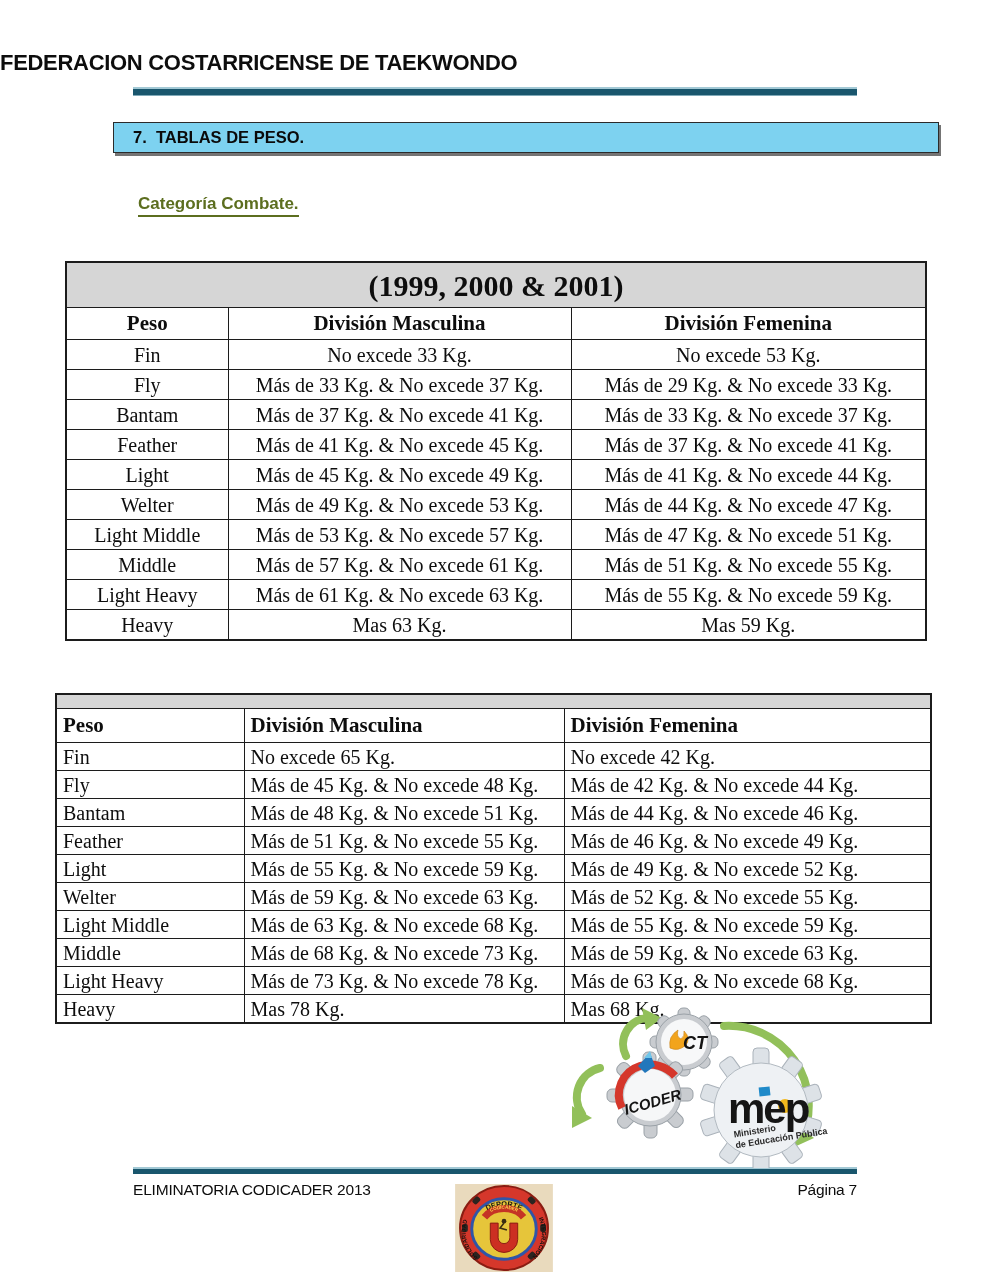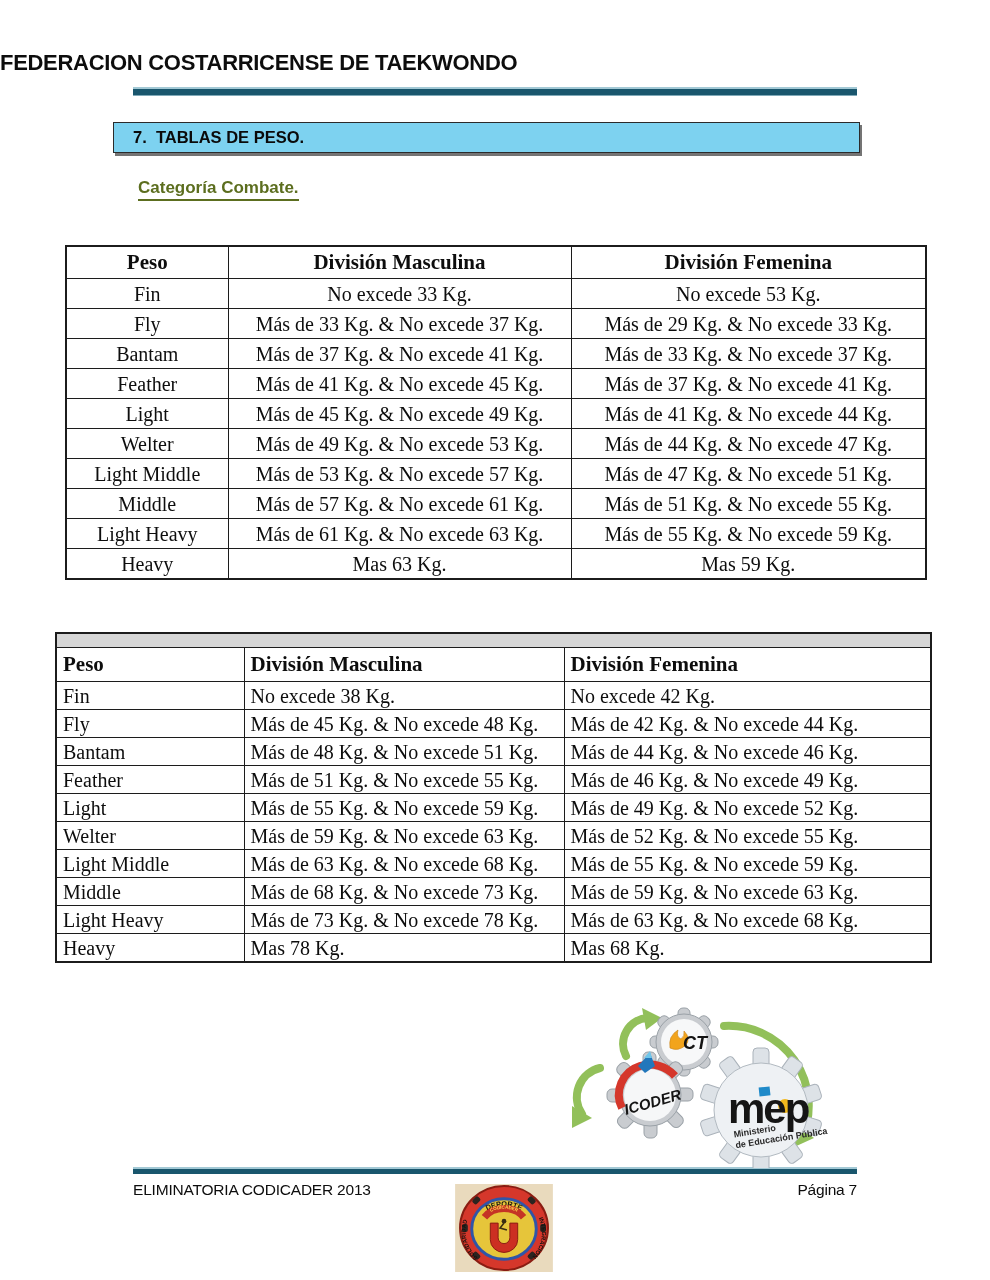--- a/index.html
+++ b/index.html
@@ -10,21 +10,21 @@
   
   .doc-title{
     padding-top:50px;text-align:left;font-size:22px;font-weight:bold;
     letter-spacing:-0.3px;color:#0d0d0d;
   }
   .rule{
     width:724px;margin:11px auto 0 133px;height:6px;background:#19566d;
     border-top:2px solid #a3c9d5;border-bottom:1px solid #7fa9b8;
   }
   .section-banner{
-    margin:26px 0 0 113px;width:747px;box-sizing:border-box;
+    margin:26px 0 16px 113px;width:826px;box-sizing:border-box;
     background:#7dd2f0;border:1px solid #2b2b2b;box-shadow:2px 3px 0 rgba(70,70,70,.75);
     padding:5px 0 5px 19px;font-size:16.5px;font-weight:bold;color:#0a0a0a;
     white-space:pre;
   }
   .subheading{
     margin:25px 16px 0 138px;display:inline-block;
     color:#5c6e1f;font-size:17px;font-weight:bold;
     border-bottom:2px solid #5c6e1f;padding-bottom:1px;
   }
   
@@ -67,20 +67,23 @@
 <div class="section-banner">7.  TABLAS DE PESO.</div>
 <div><span class="subheading">Categoría Combate.</span></div>
 
 <table class="t1">
   <colgroup>
       <col style="width:162px">
       <col style="width:343px">
       <col style="width:355px">
     </colgroup>
   <tbody>
+      <tr class="title-row">
+    <th colspan="3">(1999, 2000 &amp; 2001)</th>
+  </tr>
   <tr class="head-row">
     <th>Peso</th>
     <th>División Masculina</th>
     <th>División Femenina</th>
   </tr>
   </tbody>
     <tbody>
       <tr>
         <td>Fin</td>
         <td>No excede 33 Kg.</td>
@@ -146,21 +149,21 @@
       </tr>
   <tr class="head-row">
     <th>Peso</th>
     <th>División Masculina</th>
     <th>División Femenina</th>
   </tr>
   </tbody>
     <tbody>
       <tr>
         <td>Fin</td>
-        <td>No excede 38 Kg.</td>
+        <td>No excede 65 Kg.</td>
         <td>No excede 42 Kg.</td>
       </tr>
       <tr>
         <td>Fly</td>
         <td>Más de 45 Kg. &amp; No excede 48 Kg.</td>
         <td>Más de 42 Kg. &amp; No excede 44 Kg.</td>
       </tr>
       <tr>
         <td>Bantam</td>
         <td>Más de 48 Kg. &amp; No excede 51 Kg.</td>

